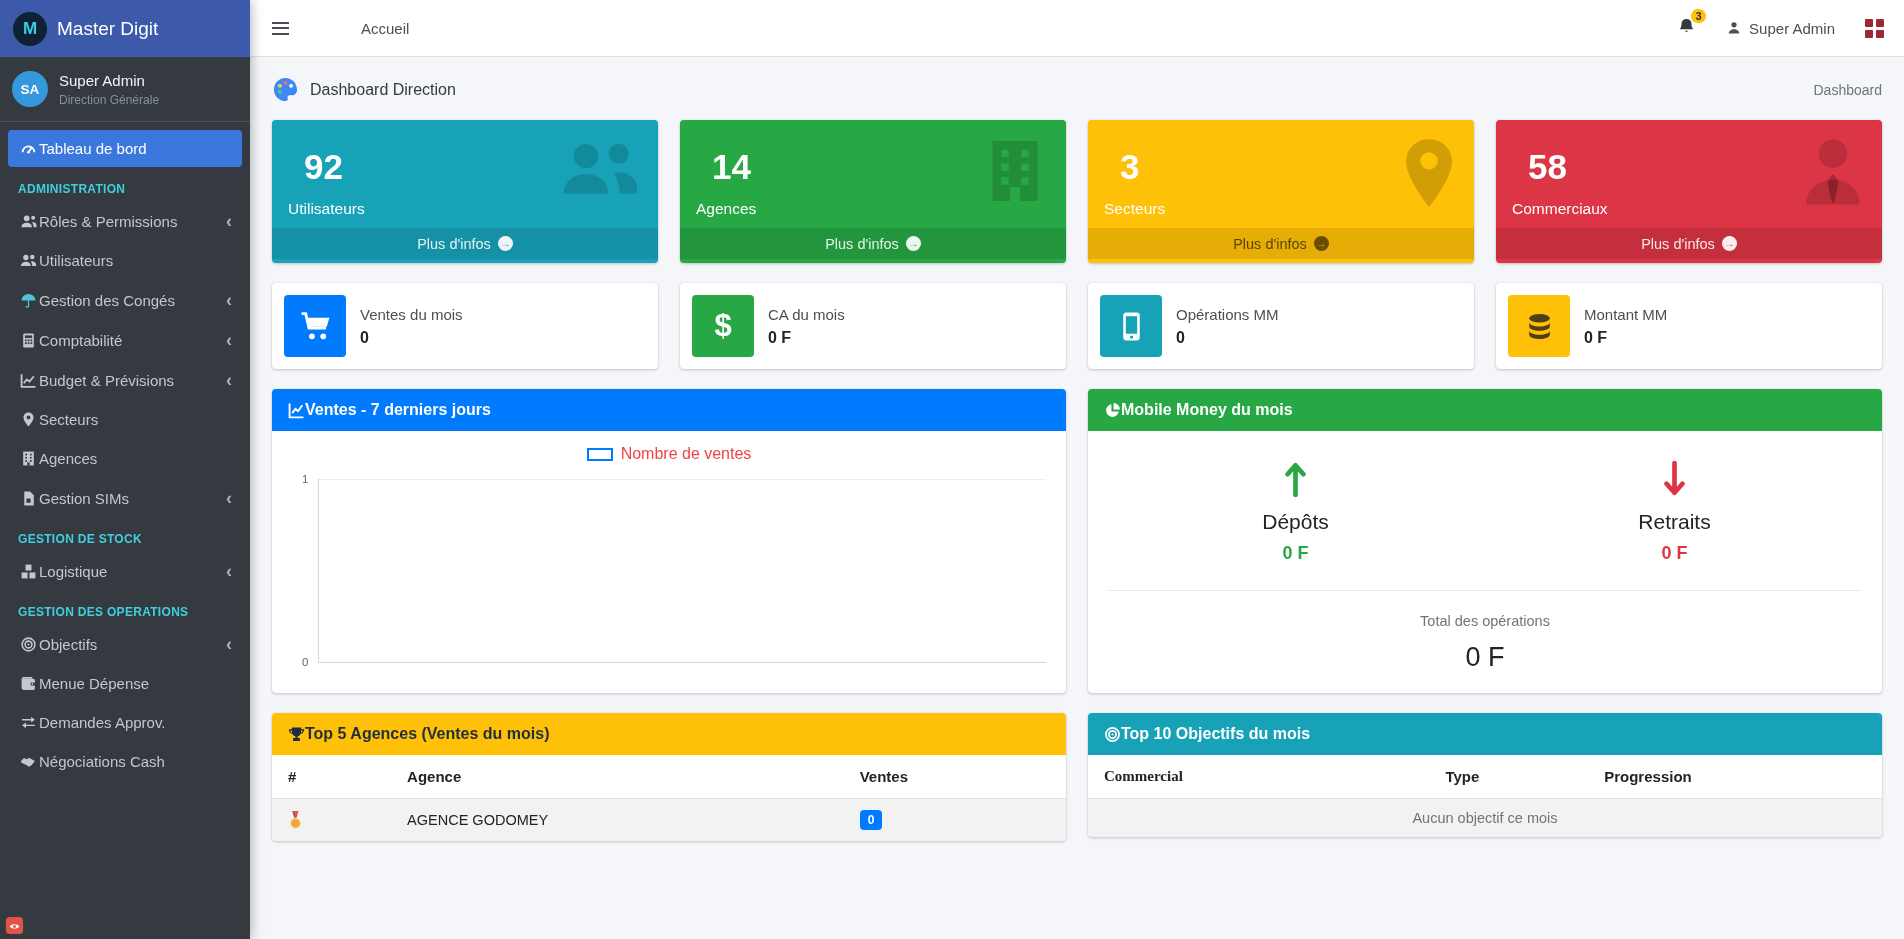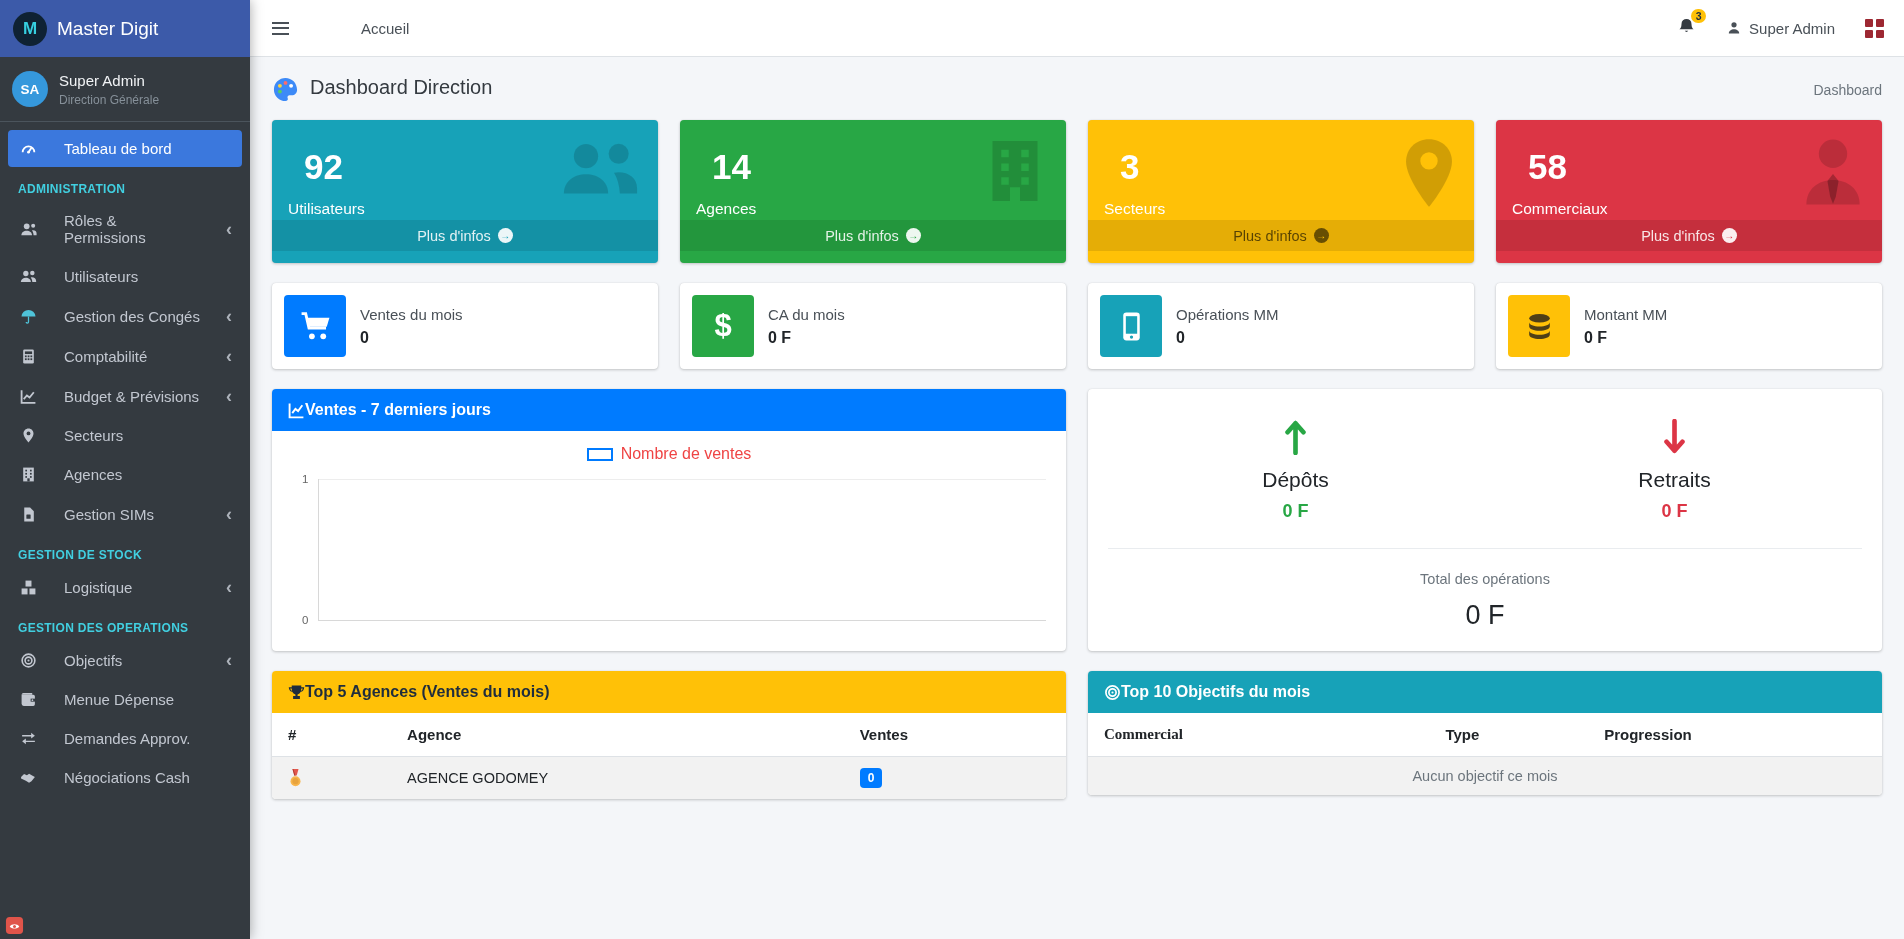--- a/index.html
+++ b/index.html
@@ -11,21 +11,21 @@
   
   .sidebar { width:250px; min-width:250px; background:#343a40; color:#c2c7d0; display:flex; flex-direction:column; box-shadow:0 0 12px rgba(0,0,0,.35); z-index:3; overflow:hidden; }
   .brand { height:57px; min-height:57px; background:#3c5aa9; display:flex; align-items:center; gap:10px; padding:0 13px; color:#fff; cursor:pointer; }
   .brand-logo { width:34px; height:34px; border-radius:50%; background:#0f2233; color:#36cfe0; display:flex; align-items:center; justify-content:center; font-weight:bold; font-size:17px; flex:0 0 34px; }
   .brand-name { font-size:19px; font-weight:400; white-space:nowrap; }
   .user-panel { display:flex; gap:11px; padding:14px 12px; border-bottom:1px solid #4b545c; align-items:center; }
   .avatar { width:36px; height:36px; border-radius:50%; background:#3598dc; color:#fff; display:flex; align-items:center; justify-content:center; font-size:13.5px; font-weight:bold; flex:0 0 36px; cursor:pointer; }
   .user-name { color:#f1f3f5; font-size:15px; }
   .user-role { color:#869099; font-size:12px; margin-top:4px; }
   .nav { padding:8px; flex:1; }
-  .nav-item { display:flex; align-items:center; gap:26px; padding:10px 10px; border-radius:4px; color:#c2c7d0; margin-bottom:2px; cursor:pointer; font-size:15px; }
+  .nav-item { display:flex; align-items:center; gap:1px; padding:10px 10px; border-radius:4px; color:#c2c7d0; margin-bottom:2px; cursor:pointer; font-size:15px; }
   .nav-item.active { background:#3b78dd; color:#fff; }
   .nav-icon { width:20px; display:flex; justify-content:center; flex:0 0 20px; }
   .nav-icon svg { width:17px; height:17px; }
   .chevron { margin-left:auto; font-size:18px; line-height:1; opacity:.85; font-weight:bold; }
   .nav-header { font-size:12px; font-weight:bold; color:#41cfe0; padding:13px 10px 6px; letter-spacing:.3px; }
   .icon-money { color:#8fce91; }
   .icon-vacation { color:#4fc3d9; }
 
   
   .main { flex:1; display:flex; flex-direction:column; min-width:0; }
@@ -38,31 +38,31 @@
   .bell-wrap svg { width:19px; height:19px; }
   .badge-notif { position:absolute; top:-8px; right:-10px; background:#ffc107; color:#1f2d3d; font-size:10.5px; font-weight:bold; padding:1px 4.5px; border-radius:8px; }
   .navbar-user { display:flex; align-items:center; gap:7px; color:#495057; cursor:pointer; margin-right:30px; font-size:15px; }
   .navbar-user svg { width:16px; height:16px; }
   .grid-icon { display:grid; grid-template-columns:8px 8px; gap:3px; cursor:pointer; }
   .grid-icon i { width:8px; height:8px; background:#9d2832; border-radius:1px; }
 
   
   .content { padding:6px 22px 0; flex:1; overflow:hidden; }
   .content-header { display:flex; justify-content:space-between; align-items:center; margin:13px 0 17px; }
-  .page-title { display:flex; align-items:flex-start; gap:11px; font-size:20px; font-weight:500; color:#343a40; }
+  .page-title { display:flex; align-items:center; gap:11px; font-size:16px; font-weight:500; color:#343a40; }
   .page-title svg { width:27px; height:27px; }
   .breadcrumb { color:#6c757d; font-size:14px; }
 
   .row-4 { display:grid; grid-template-columns:repeat(4,1fr); gap:22px; }
   .small-box { border-radius:4px; position:relative; color:#fff; box-shadow:0 0 1px rgba(0,0,0,.125),0 1px 3px rgba(0,0,0,.2); height:143px; overflow:hidden; }
   .small-box .inner { padding:13px 16px; }
   .small-box h3 { margin:16px; font-size:35px; font-weight:bold; line-height:1; }
   .small-box p { margin:12px 0 0; font-size:15.5px; }
   .sb-icon { position:absolute; right:16px; top:16px; }
-  .sb-footer { position:absolute; left:0; right:0; bottom:12px; height:31px; background:rgba(0,0,0,.1); display:flex; align-items:center; justify-content:center; gap:7px; color:rgba(255,255,255,.88); font-size:14.5px; cursor:pointer; }
+  .sb-footer { position:absolute; left:0; right:0; bottom:4px; height:31px; background:rgba(0,0,0,.1); display:flex; align-items:center; justify-content:center; gap:7px; color:rgba(255,255,255,.88); font-size:14.5px; cursor:pointer; }
   .goto { width:15px; height:15px; border-radius:50%; background:rgba(255,255,255,.92); display:inline-flex; align-items:center; justify-content:center; font-size:10px; font-weight:bold; }
   .bg-info { background:#17a2b8; } .bg-info .goto { color:#17a2b8; }
   .bg-success { background:#28a745; } .bg-success .goto { color:#28a745; }
   .bg-warning { background:#ffc107; } .bg-warning .sb-footer { color:rgba(0,0,0,.62); } .bg-warning .goto { background:rgba(0,0,0,.55); color:#ffc107; }
   .bg-danger { background:#dc3545; } .bg-danger .goto { color:#dc3545; }
   .bg-primary { background:#007bff; }
 
   .row-info { display:grid; grid-template-columns:repeat(4,1fr); gap:22px; margin-top:20px; }
   .info-box { background:#fff; border-radius:4px; box-shadow:0 0 1px rgba(0,0,0,.125),0 1px 3px rgba(0,0,0,.2); display:flex; align-items:center; gap:14px; padding:12px; height:86px; }
   .ib-icon { width:62px; height:62px; border-radius:4px; display:flex; align-items:center; justify-content:center; flex:0 0 62px; }
@@ -510,20 +510,27 @@
             </div>
             <div class="plot">
               <span class="gridline-top"></span>
               <span class="ytick t1">1</span>
               <span class="ytick t0">0</span>
             </div>
           </div>
         </div>
 
         <div class="card">
+          <div class="card-header bg-success">
+            <svg viewBox="0 0 16 16" fill="#fff">
+                <path d="M7 2.1A6 6 0 1 0 13.9 9H7z"></path>
+                <path d="M9 1a6 6 0 0 1 6 6H9z"></path>
+              </svg>
+            <span>Mobile Money du mois</span>
+          </div>
           <div class="mm-body">
             <div class="mm-grid">
               <div class="mm-col">
                 <svg viewBox="0 0 24 34">
                     <path d="M12 32V4M12 4l-7.5 8.5M12 4l7.5 8.5" stroke="#28a745" stroke-width="4.4" fill="none" stroke-linecap="round" stroke-linejoin="round"></path>
                   </svg>
                 <div class="mm-label">Dépôts</div>
                 <div class="mm-value text-green">0 F</div>
               </div>
               <div class="mm-col">

